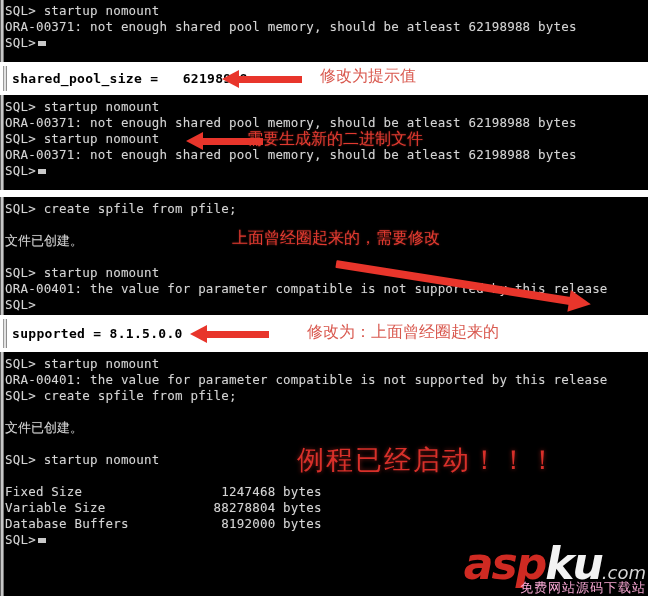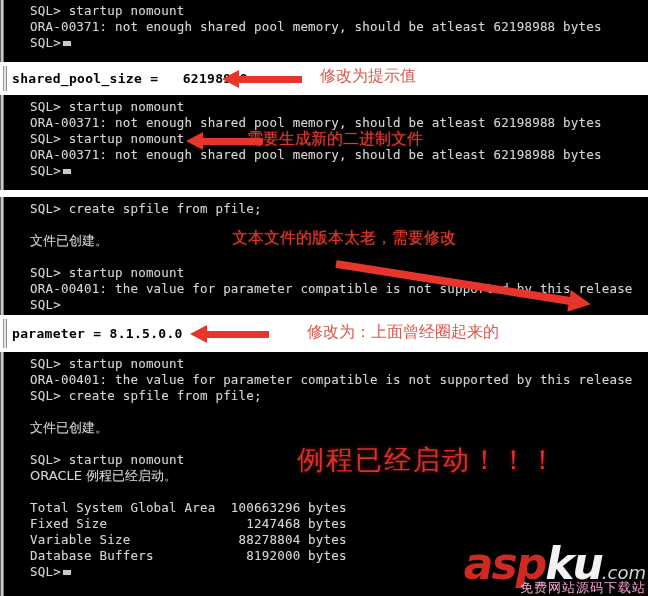--- a/index.html
+++ b/index.html
@@ -37,21 +37,20 @@
     top: 0;
     bottom: 0;
     width: 4px;
     background: linear-gradient(to right, #5f5f5f 0 1px, #c8c8c8 1px 3px, #7a7a7a 3px 4px);
   }
   .console-lines {
     position: absolute;
     left: 5px;
     top: 0;
     right: 0;
-    margin-left: 25px;
   }
   .cline {
     color: #d4d4d4;
     font-family: "DejaVu Sans Mono", monospace;
     font-size: 12.5px;
     line-height: 16px;
     white-space: pre;
     letter-spacing: 0.2px;
     text-shadow: 0 0 1px rgba(255,255,255,0.25);
   }
@@ -245,49 +244,47 @@
       <div class="cline">SQL&gt; create spfile from pfile;</div>
       <div class="cline blank">&nbsp;</div>
       <div class="cline cjk">文件已创建。</div>
       <div class="cline blank">&nbsp;</div>
       <div class="cline">SQL&gt; startup nomount</div>
       <div class="cline">ORA-00401: the value for parameter compatible is not supported by this release</div>
       <div class="cline">SQL&gt;</div>
     </div>
   </div>
 
-  <div class="annot on-black" style="left:232px; top:230px;">文本文件的版本太老，需要修改</div>
+  <div class="annot on-black" style="left:232px; top:230px;">上面曾经圈起来的，需要修改</div>
   <div class="arrow arrow-diag" style="left:336px; top:258px; width:260px; height:12px; transform: rotate(9deg);">
     <div class="shaft" style="width:238px;"></div>
     <div class="head" style="left:236px;"></div>
   </div>
 
   <div class="editor" style="top:315px; height:37px;">
     <div class="editor-gutter"></div>
-    <div class="editor-text" style="top:11px;">parameter = 8.1.5.0.0</div>
+    <div class="editor-text" style="top:11px;">supported = 8.1.5.0.0</div>
   </div>
 
   <div class="arrow arrow-left" style="left:190px; top:325px; width:80px; height:18px;">
     <div class="head"></div>
     <div class="shaft" style="width:64px;"></div>
   </div>
   <div class="annot on-white" style="left:283px; top:324px;margin-left:24px;">修改为：上面曾经圈起来的</div>
 
   <div class="console" style="top:352px; height:244px;">
     <div class="console-lines" style="top:4px;">
       <div class="cline">SQL&gt; startup nomount</div>
       <div class="cline">ORA-00401: the value for parameter compatible is not supported by this release</div>
       <div class="cline">SQL&gt; create spfile from pfile;</div>
       <div class="cline blank">&nbsp;</div>
       <div class="cline cjk">文件已创建。</div>
       <div class="cline blank">&nbsp;</div>
       <div class="cline">SQL&gt; startup nomount</div>
-      <div class="cline cjk">ORACLE 例程已经启动。</div>
-      <div class="cline blank">&nbsp;</div>
-      <div class="cline">Total System Global Area  100663296 bytes</div>
+      <div class="cline blank">&nbsp;</div>
       <div class="cline">Fixed Size                  1247468 bytes</div>
       <div class="cline">Variable Size              88278804 bytes</div>
       <div class="cline">Database Buffers            8192000 bytes</div>
       <div class="cline"><span>SQL&gt;</span><span class="caret"></span></div>
     </div>
 
     <div class="annot big" style="left:297px; top:94px;">例程已经启动！！！</div>
 
     <div id="watermark">
       <div class="wm-main"><span class="wm-asp">asp</span><span class="wm-ku">ku</span><span class="wm-com">.com</span></div>

